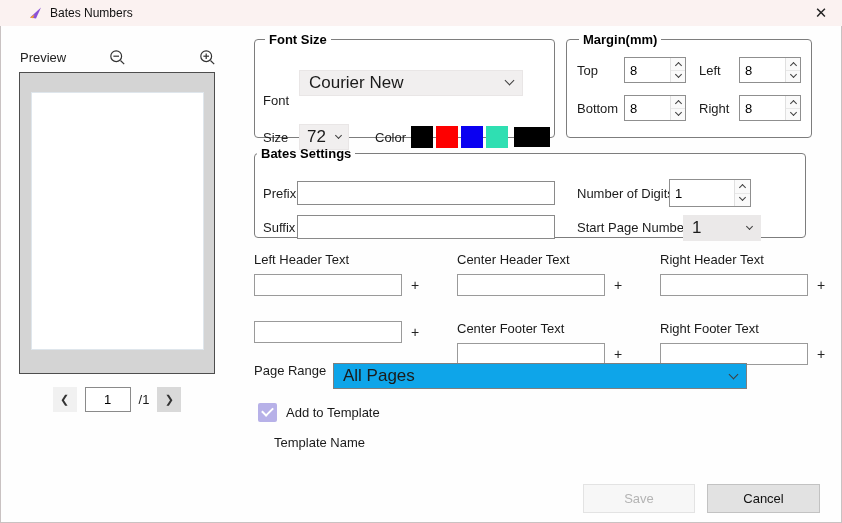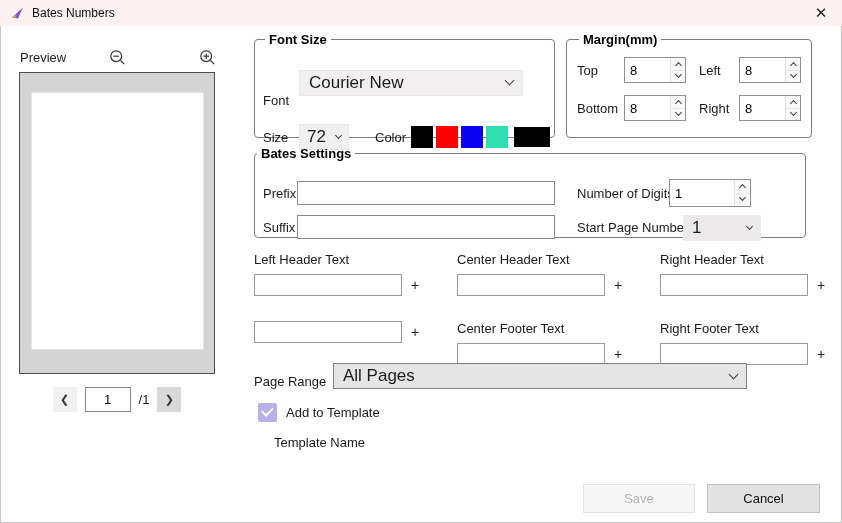--- a/index.html
+++ b/index.html
@@ -8,21 +8,21 @@
     font-family:"Liberation Sans", sans-serif;
     font-size:13px; color:#1a1a1a; background:#fff;
   }
   .window {
     position:relative; width:842px; height:523px; background:#fefefe;
     box-shadow: inset 0 0 0 1px #c9c2c2; overflow:hidden;
   }
   
   .titlebar {
     position:absolute; top:0; left:0; width:842px; height:26px;
-    background:#fbf2f1; display:flex; align-items:center; padding-left:9px;
+    background:#fbf2f1; display:flex; align-items:center; padding-left:27px;
   }
   .app-icon { width:16px; height:16px; margin-right:7px; display:inline-flex; }
   .title { font-size:12px; color:#111; }
   .close-btn {
     margin-left:auto; width:42px; height:26px; border:none; background:transparent;
     font-size:15px; color:#222; cursor:pointer; line-height:26px;
   }
   
   .preview-head {
     position:absolute; left:20px; top:46px; width:196px; height:22px;
@@ -63,21 +63,21 @@
   .fs-font { left:254px; top:32px; width:292px; height:106px; padding:2px 4px 6px 8px; }
   .fs-margin { left:566px; top:32px; width:240px; height:106px; padding:2px 10px 6px 10px; }
   .fs-bates { left:254px; top:146px; width:552px; height:92px; }
   .row { display:flex; align-items:center; }
   .lbl { color:#1b1b1b; font-size:13px; }
   
   .dd {
     display:flex; align-items:center; height:26px; padding:0 9px;
     background:#f1efef; border:1px solid #e9e6e6; cursor:pointer;
   }
-  .dd.white { background:#e5e5e5; border:1px solid #7f7f7f; }
+  .dd.white { background:#0ea5e9; border:1px solid #7f7f7f; }
   .dd-value { font-size:17px; color:#1b1b1b; }
   .chev {
     display:inline-block; width:7px; height:7px;
     border-left:1.5px solid #3f3f3f; border-top:1.5px solid #3f3f3f;
   }
   .chev.down { transform:rotate(225deg); margin-top:-4px; }
   .chev.sm { width:5px; height:5px; border-width:1.3px; }
   .chev.up { transform:rotate(45deg); margin-top:3px; }
   .dd .chev { margin-left:auto; }
   
@@ -131,21 +131,21 @@
   }
   .hf-cell { margin-bottom:9px; }
   .hf-lbl { display:block; margin-bottom:7px; font-size:13px; }
   .hf-row { display:flex; align-items:center; }
   .hf-input { width:148px; height:22px; border:1px solid #9a9a9a; }
   .plus-btn {
     margin-left:9px; border:none; background:none; font-size:14px; color:#222;
     cursor:pointer; line-height:1;
   }
   
-  .pr-row { position:absolute; left:254px; top:363px; display:flex; align-items:flex-end; }
+  .pr-row { position:absolute; left:254px; top:363px; display:flex; align-items:flex-start; }
   .pr-lbl { width:79px; }
   .pr-dd { width:414px; }
   
   .tpl-check-row { position:absolute; left:258px; top:403px; display:flex; align-items:center; }
   .checkbox {
     width:19px; height:19px; border-radius:2px; position:relative; cursor:pointer;
   }
   .checkbox::after {
     content:""; position:absolute; left:4px; top:4px; width:9px; height:5px;
     border-left:2px solid #fff; border-bottom:2px solid #fff; transform:rotate(-45deg);

